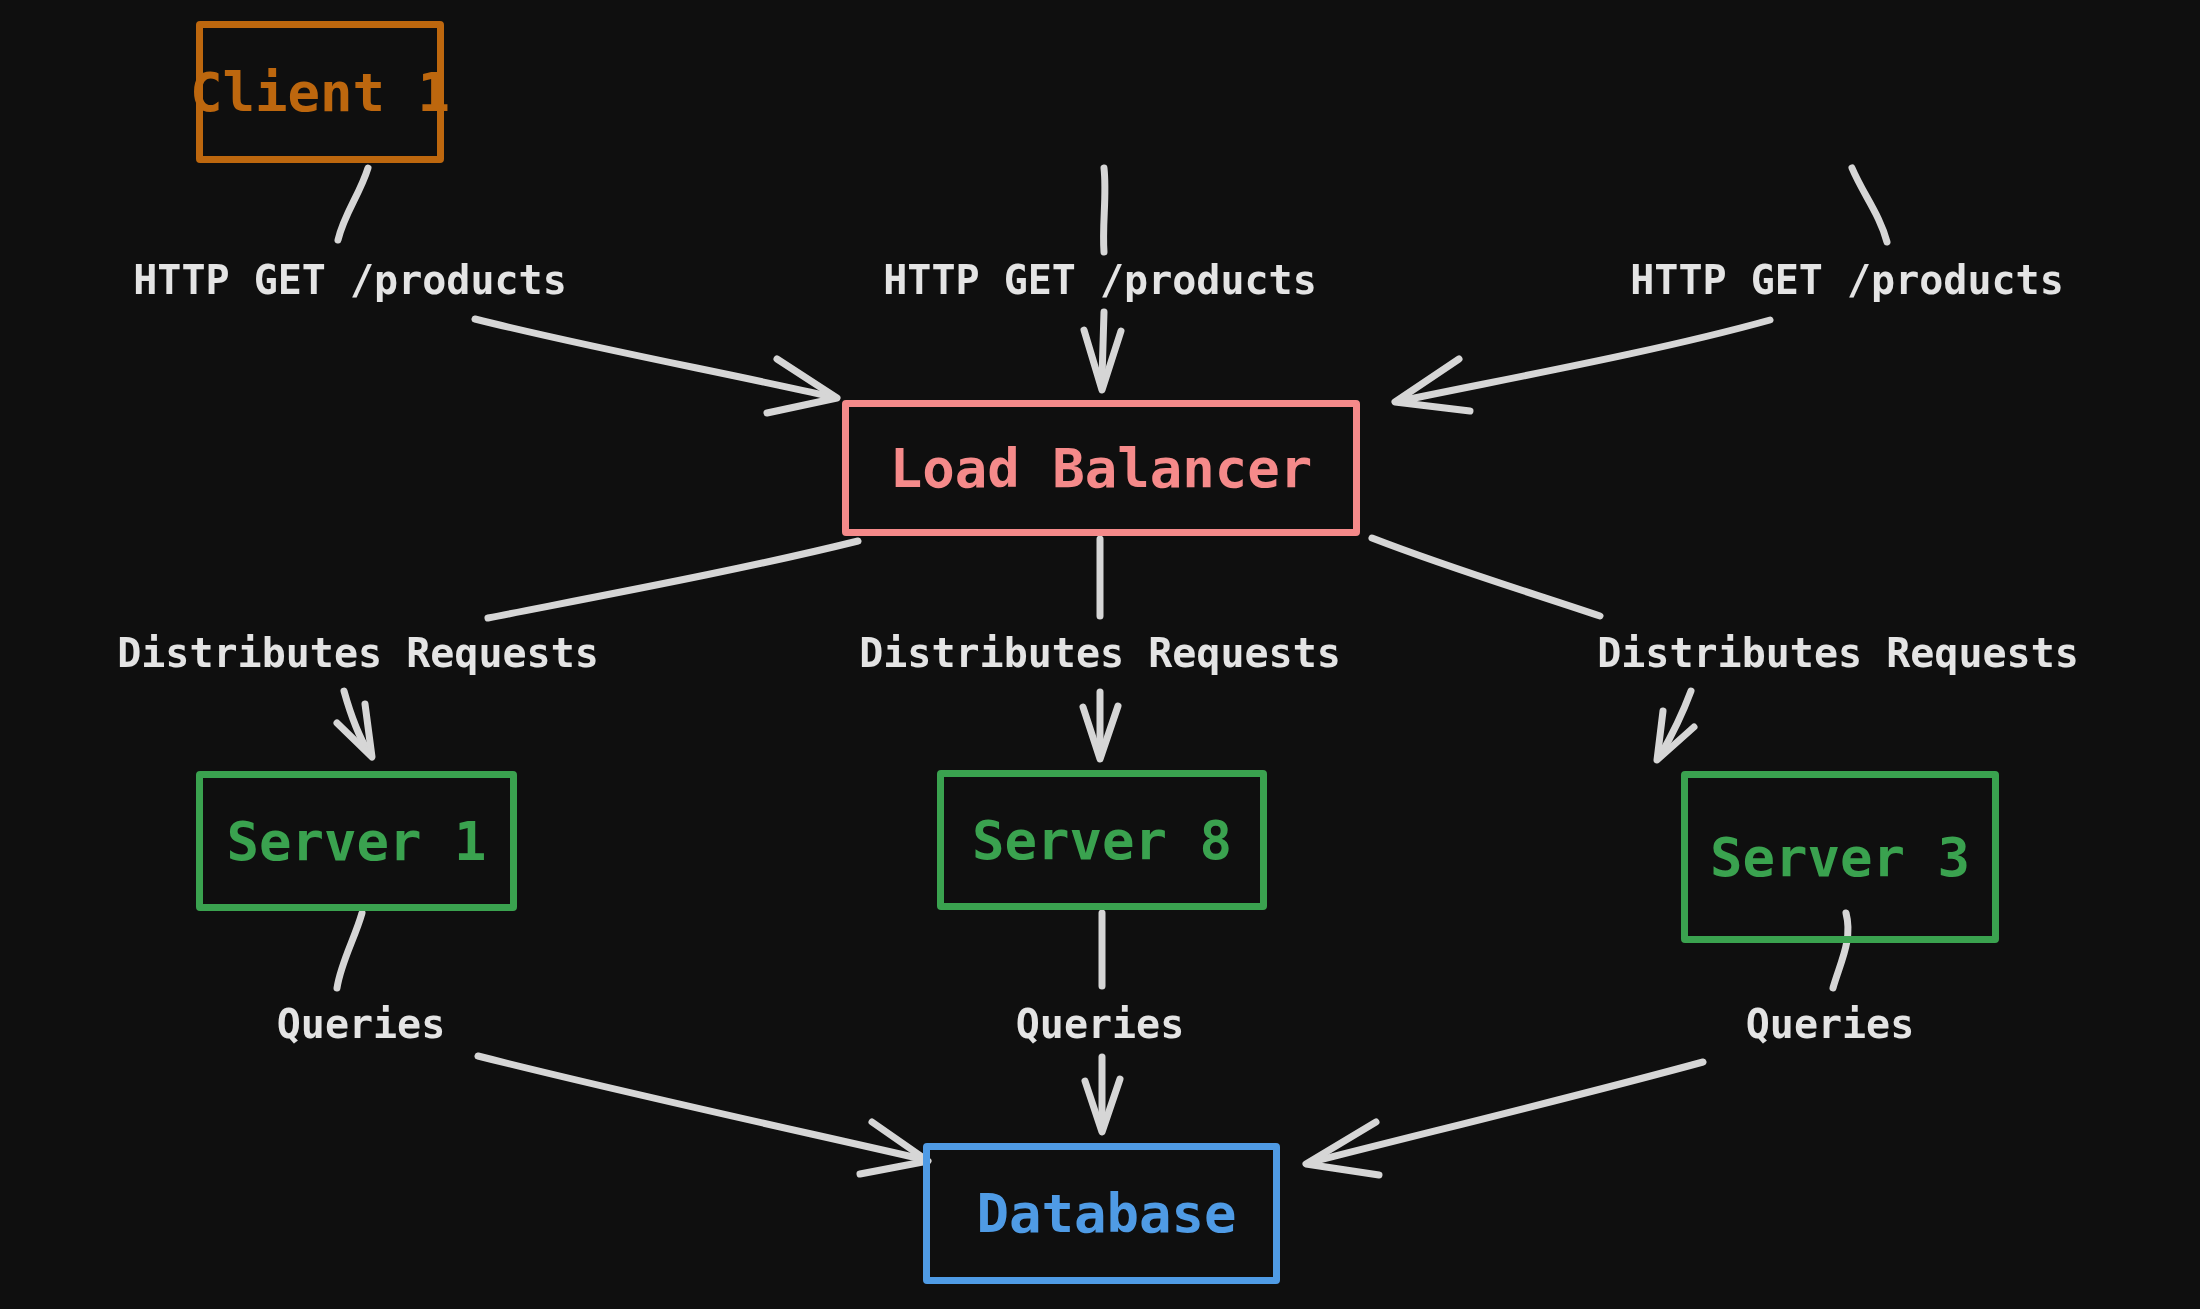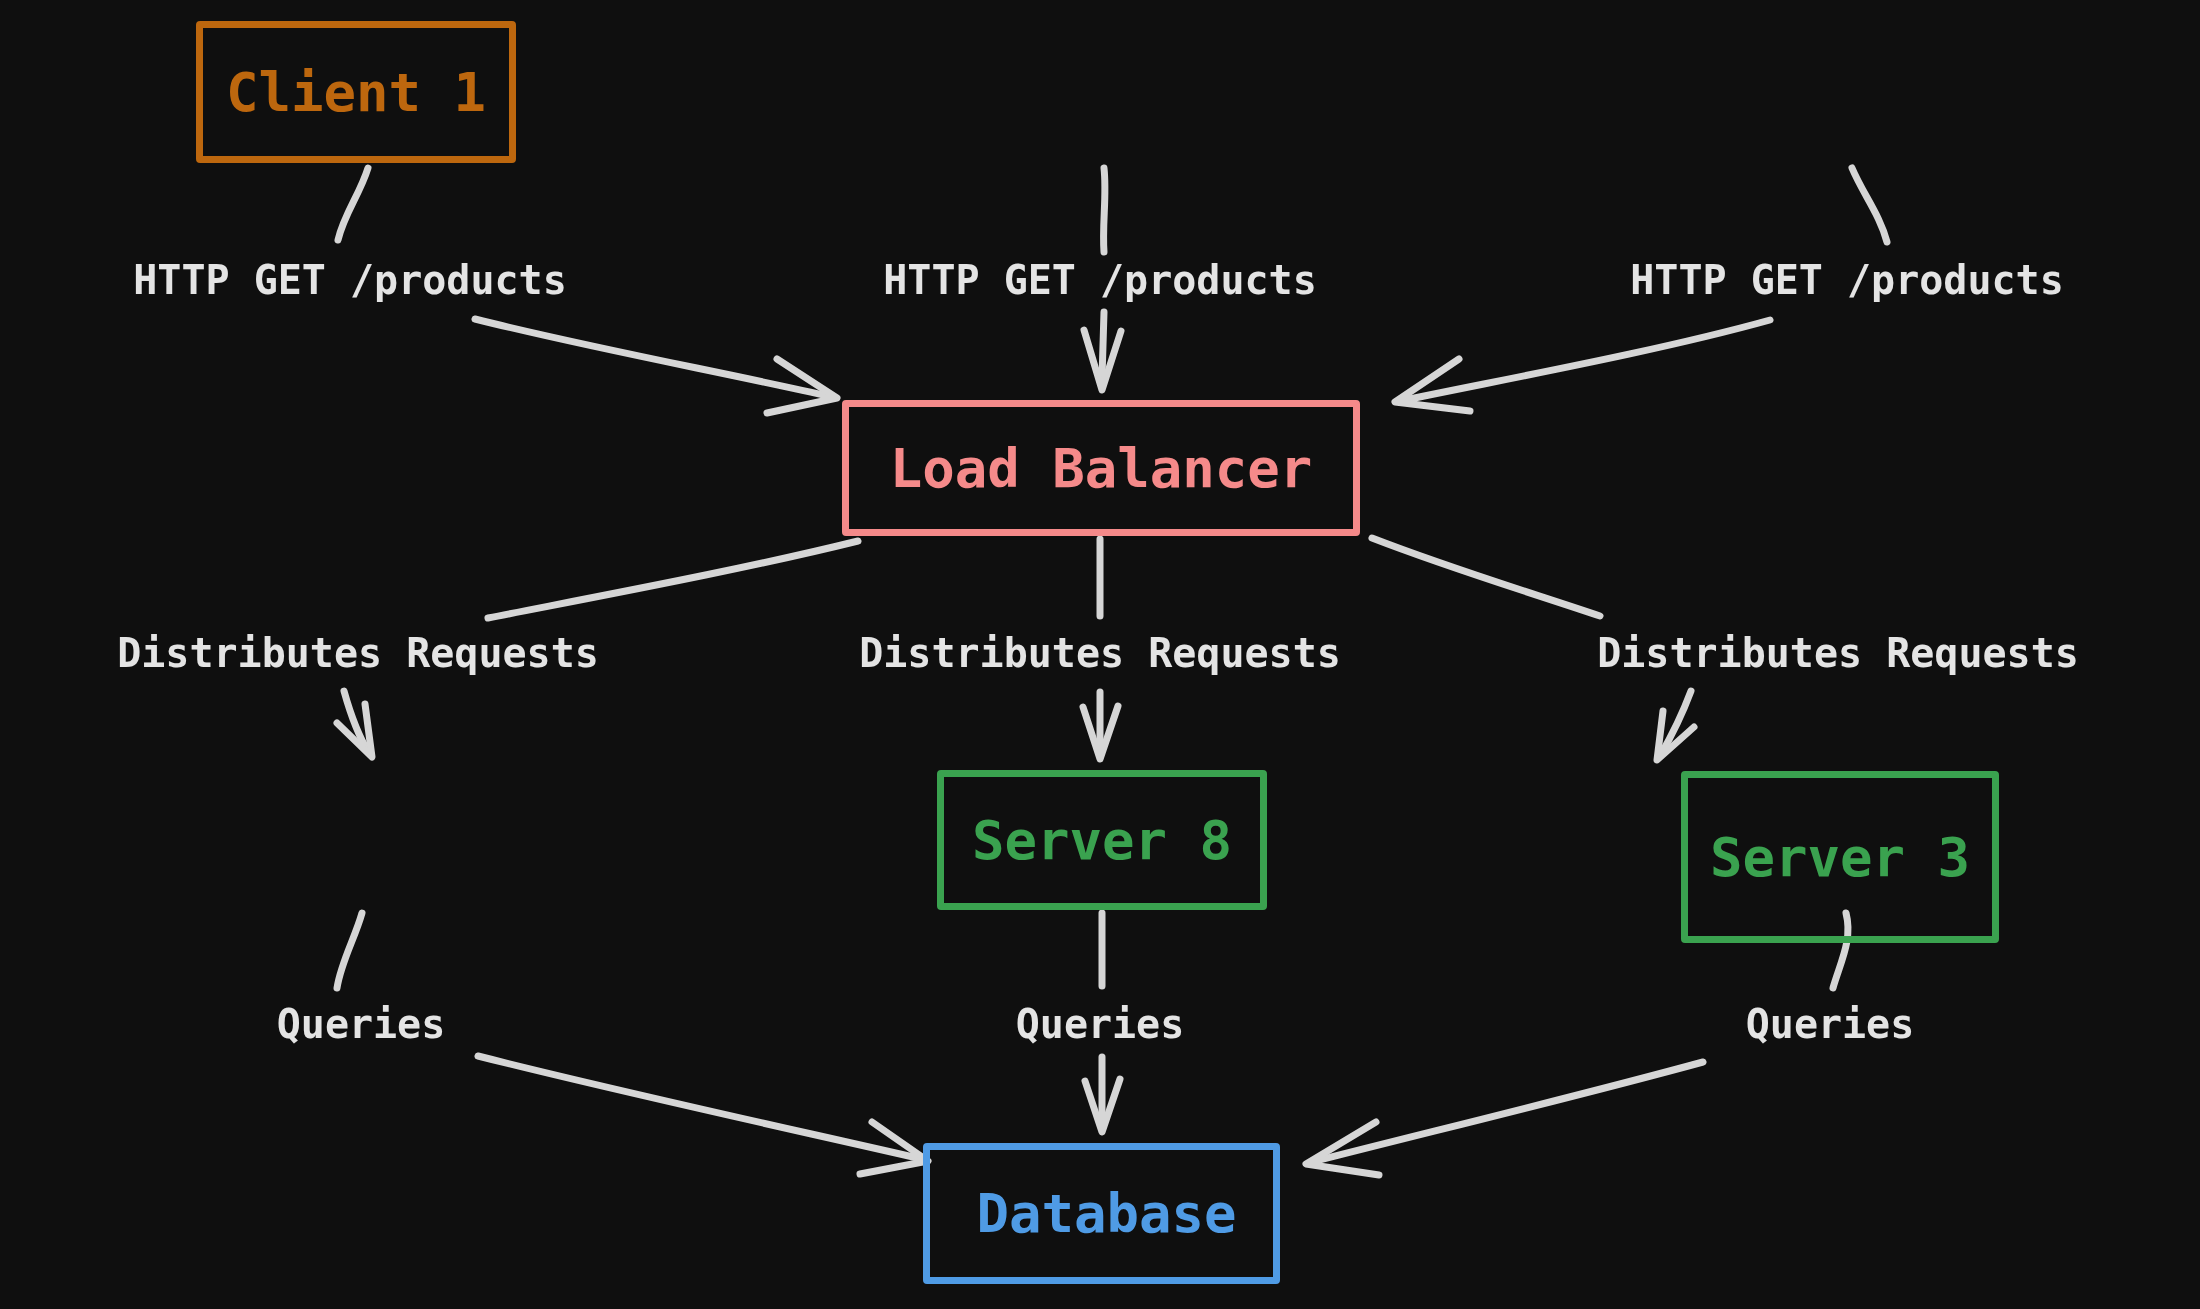--- a/index.html
+++ b/index.html
@@ -99,28 +99,31 @@
       <path d="M 1102 1057 L 1102 1126"></path>
       <path d="M 1085 1081 L 1102 1132 L 1120 1079"></path>
     </g>
     <g>
       <path d="M 1846 913 C 1853 940, 1840 963, 1833 988"></path>
       <path d="M 1703 1062 C 1575 1097, 1425 1133, 1312 1162"></path>
       <path d="M 1376 1122 L 1306 1164 L 1379 1175"></path>
     </g>
   </svg>
 
-  <div class="node node--client" style="left:196px; top:21px; width:320px; height:142px;">
+  <div class="node node--client" style="left:196px; top:21px; width:248px; height:142px;">
     <span>Client 1</span>
   </div>
 
   <div class="node node--lb" style="left:842px; top:400px; width:518px; height:136px;">
     <span>Load Balancer</span>
   </div>
 
+  <div class="node node--server" style="left:196px; top:771px; width:321px; height:140px;">
+    <span>Server 1</span>
+  </div>
   <div class="node node--server" style="left:937px; top:770px; width:330px; height:140px;">
     <span>Server 8</span>
   </div>
   <div class="node node--server" style="left:1681px; top:771px; width:318px; height:172px;">
     <span>Server 3</span>
   </div>
 
   <div class="node node--db" style="left:923px; top:1143px; width:357px; height:141px;padding-left:10px;">
     <span>Database</span>
   </div>

